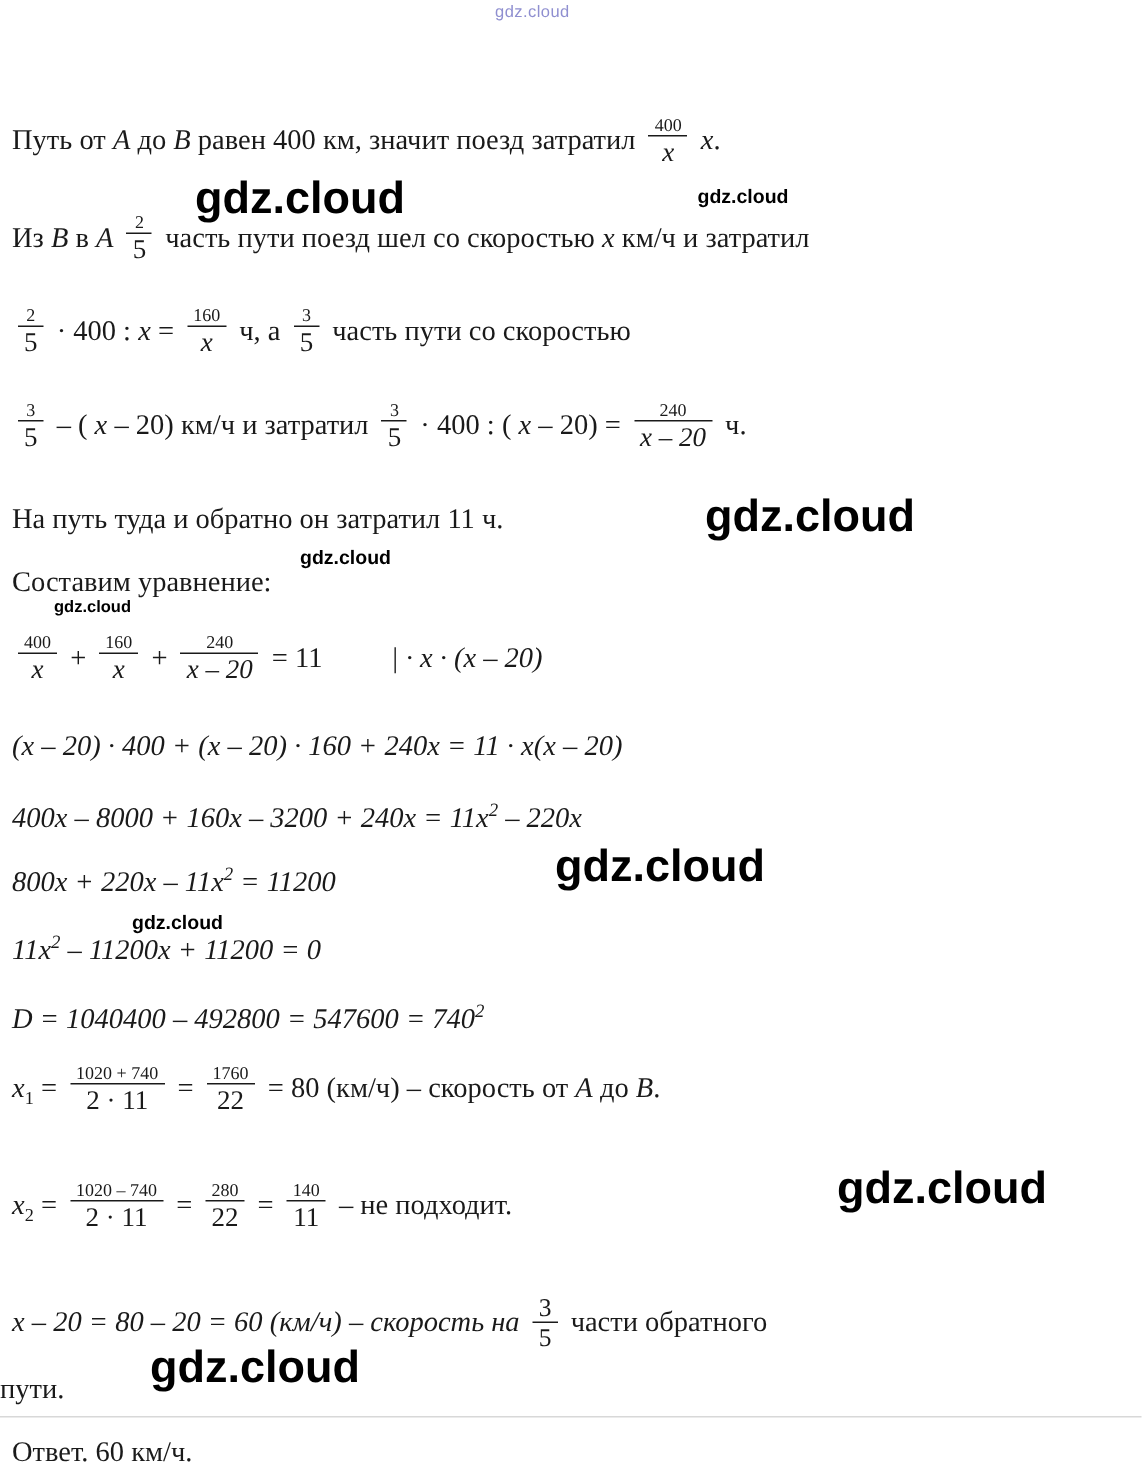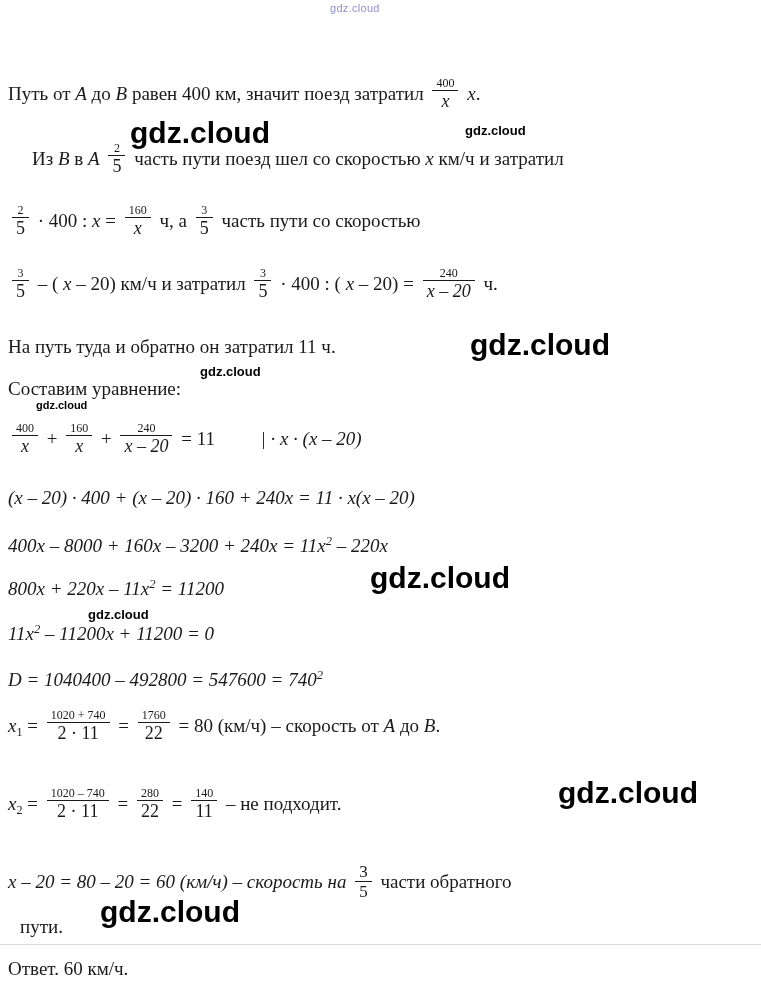--- a/index.html
+++ b/index.html
@@ -104,21 +104,21 @@
     <span>до</span>
     <span class="it">B</span>
     <span>равен 400 км, значит поезд затратил</span>
     <span class="frac">
       <span class="num">400</span>
       <span class="den it">x</span>
     </span>
     <span class="it">x</span><span>.</span>
   </div>
 
-  <div class="line" style="left:8px; top:143px;margin-left:24px;">
+  <div class="line" style="left:8px; top:143px;">
     <span>Из</span>
     <span class="it">B</span>
     <span>в</span>
     <span class="it">A</span>
     <span class="frac">
       <span class="num">2</span>
       <span class="den">5</span>
     </span>
     <span>часть пути поезд шел со скоростью</span>
     <span class="it">x</span>
@@ -252,21 +252,21 @@
 
   <div class="line" style="left:8px; top:864px;">
     <span class="it">x – 20 = 80 – 20 = 60 (км/ч) – скорость на</span>
     <span class="frac small">
       <span class="num">3</span>
       <span class="den">5</span>
     </span>
     <span>части обратного</span>
   </div>
 
-  <div class="line" style="left:20px; top:916px;">пути.</div>
+  <div class="line" style="left:0; top:916px;">пути.</div>
 
   <div class="footer-rule"></div>
 
   <div class="line" style="left:8px; top:958px;">Ответ. 60 км/ч.</div>
 
   <div class="wm big" style="left:130px; top:116px;">gdz.cloud</div>
   <div class="wm small" style="left:465px; top:123px;">gdz.cloud</div>
   <div class="wm big" style="left:470px; top:328px;">gdz.cloud</div>
   <div class="wm small" style="left:200px; top:364px;">gdz.cloud</div>
   <div class="wm tiny" style="left:36px;  top:399px;">gdz.cloud</div>

